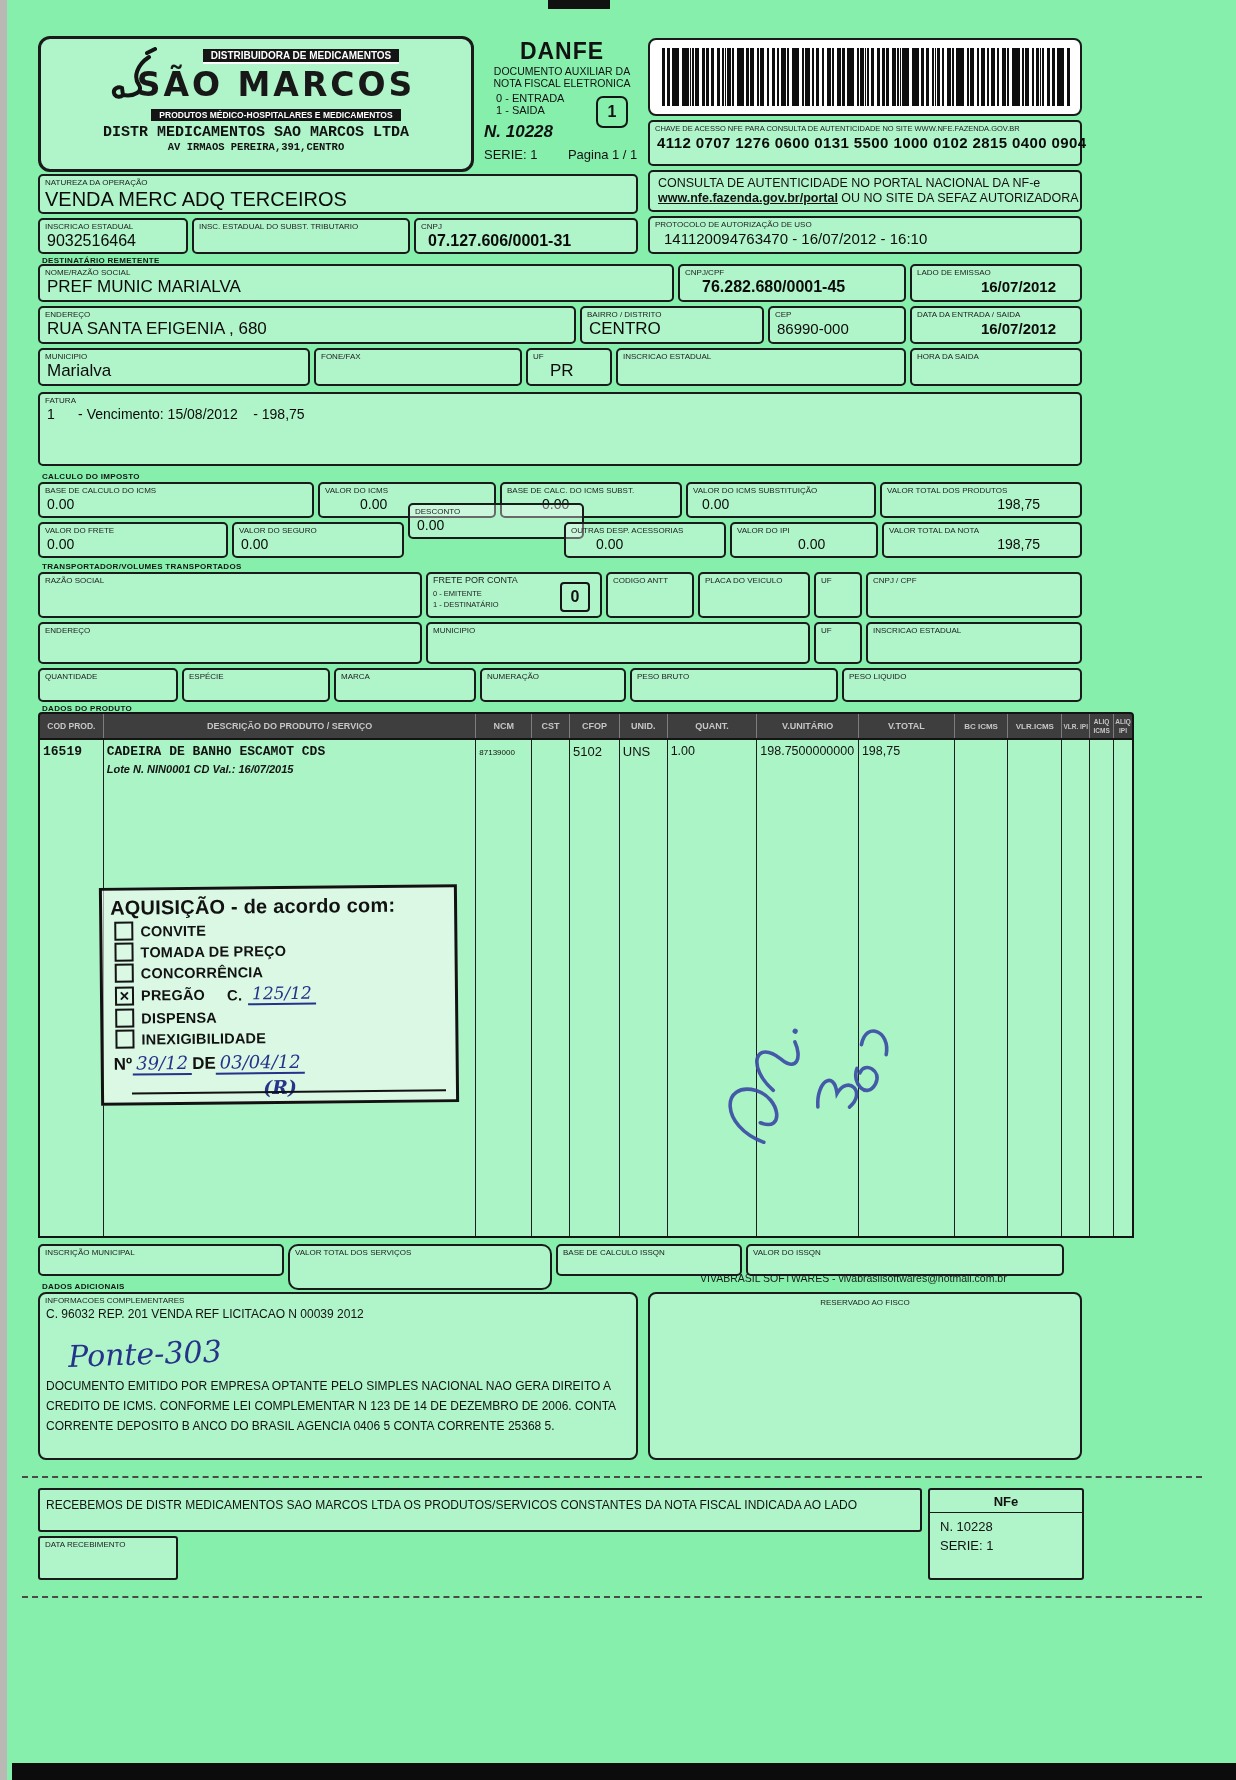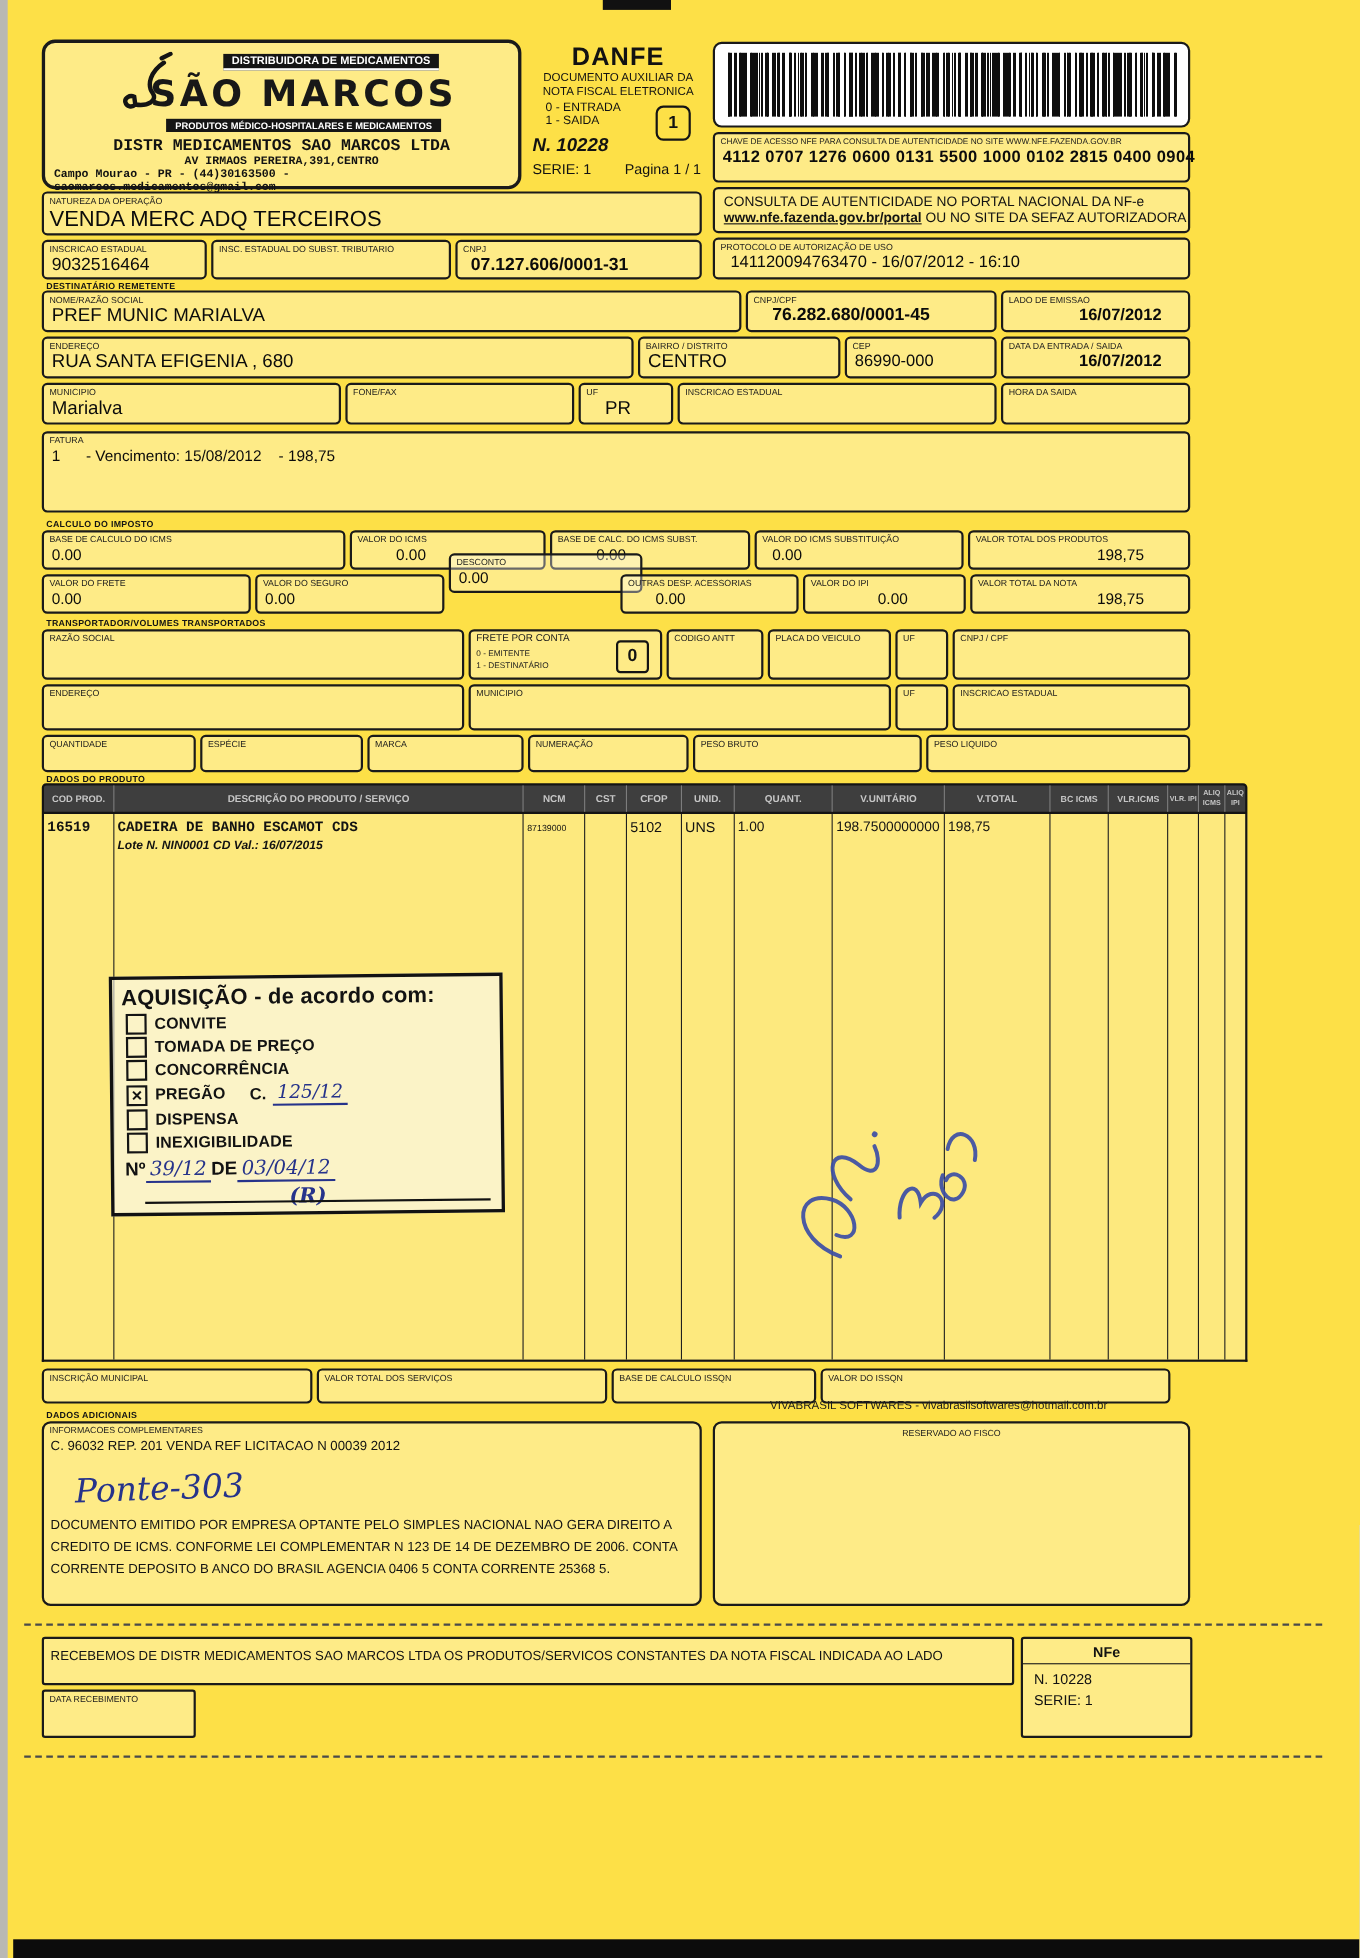--- a/index.html
+++ b/index.html
@@ -1,16 +1,16 @@
 <!DOCTYPE html>
 <html><head>
 <meta charset="utf-8">
 <style>
   html,body{margin:0;padding:0;background:#d8d7d3;}
-  .page{position:relative;width:1236px;height:1780px;background:#fde047;overflow:hidden;
+  .page{position:relative;width:1236px;height:1780px;background:#86efac;overflow:hidden;
         font-family:"Liberation Sans",sans-serif;color:#121212;}
   .abs{position:absolute;}
   .fbox{position:absolute;border:2px solid #1a1a1a;border-radius:5px;background:rgba(255,255,255,.35);box-sizing:border-box;}
   .flbl{display:block;font-size:8px;line-height:9px;padding:2px 2px 0 5px;color:#1c1c1c;white-space:nowrap;overflow:hidden;}
   .fval{display:block;font-size:15px;line-height:17px;padding:1px 5px 0 7px;color:#0b0b0b;white-space:nowrap;}
   .fval.b{font-weight:bold;}
   .fval.right{text-align:right;}
   .sec{position:absolute;font-size:8px;font-weight:bold;color:#141414;letter-spacing:.3px;}
   .mono{font-family:"Liberation Mono","DejaVu Sans Mono",monospace;}
   .banner{background:#151515;color:#fff;font-weight:bold;display:inline-block;}
@@ -45,21 +45,20 @@
       <svg width="58" height="54" viewBox="0 0 58 54" style="position:absolute;left:68px;top:8px;">
         <path d="M38 6 L46 2 M40 10 C28 18 24 30 30 38 C34 44 26 50 14 48 M14 48 c-3 3 -8 2 -9 -2 c-1 -4 4 -7 8 -5 z" stroke="#141414" stroke-width="4" fill="none" stroke-linecap="round"></path>
       </svg>
       <span class="banner" style="font-size:10px;padding:1px 8px;margin-left:90px;border-bottom:2px solid #fff;">DISTRIBUIDORA DE MEDICAMENTOS</span>
       <div style="font-size:33px;font-weight:bold;letter-spacing:3px;color:#181818;margin:1px 0 0 40px;font-family:'DejaVu Sans',sans-serif;">SÃO MARCOS</div>
       <div style="margin-left:40px;">
         <span class="banner" style="font-size:8.5px;padding:1px 8px;">PRODUTOS MÉDICO-HOSPITALARES E MEDICAMENTOS</span>
       </div>
       <div class="mono" style="font-size:15px;font-weight:bold;margin-top:2px;">DISTR MEDICAMENTOS SAO MARCOS LTDA</div>
       <div class="mono" style="font-size:10.5px;font-weight:bold;">AV IRMAOS PEREIRA,391,CENTRO</div>
-      <div class="mono" style="font-size:10.5px;font-weight:bold;text-align:left;padding-left:8px;">Campo Mourao - PR - (44)30163500 - saomarcos.medicamentos@gmail.com</div>
     </div>
   </div>
 
   <div class="abs" style="left:478px;top:38px;width:168px;height:136px;">
     <div style="font-size:23px;font-weight:bold;text-align:center;letter-spacing:1px;">DANFE</div>
     <div style="font-size:10.5px;text-align:center;">DOCUMENTO AUXILIAR DA</div>
     <div style="font-size:10.5px;text-align:center;">NOTA FISCAL ELETRONICA</div>
     <div style="margin:3px 0 0 18px;">
       <div style="font-size:11px;">0 - ENTRADA</div>
       <div style="font-size:11px;">1 - SAIDA</div>
@@ -365,21 +364,21 @@
       <circle cx="141" cy="80" r="2.6" fill="#3c4ea6" stroke="none"></circle>
       <path d="M92,142 C112,126 132,134 114,150 C136,148 132,174 110,168"></path>
       <path d="M146,152 c-16,4 -20,26 -2,24 c15,-2 12,-22 0,-19"></path>
       <path d="M168,142 c22,-10 28,16 6,26"></path>
     </g>
   </svg>
 
   <div class="fbox" style="left:38px;top:1244px;width:246px;height:32px;">
     <span class="flbl">INSCRIÇÃO MUNICIPAL</span>
   </div>
-  <div class="fbox" style="left:288px;top:1244px;width:264px;height:32px;">
+  <div class="fbox" style="left:288px;top:1244px;width:264px;height:46px;border-radius:10px;">
     <span class="flbl">VALOR TOTAL DOS SERVIÇOS</span>
   </div>
   <div class="fbox" style="left:556px;top:1244px;width:186px;height:32px;">
     <span class="flbl">BASE DE CALCULO ISSQN</span>
   </div>
   <div class="fbox" style="left:746px;top:1244px;width:318px;height:32px;">
     <span class="flbl">VALOR DO ISSQN</span>
   </div>
 
   <div class="sec" style="left:42px;top:1282px;">DADOS ADICIONAIS</div>

